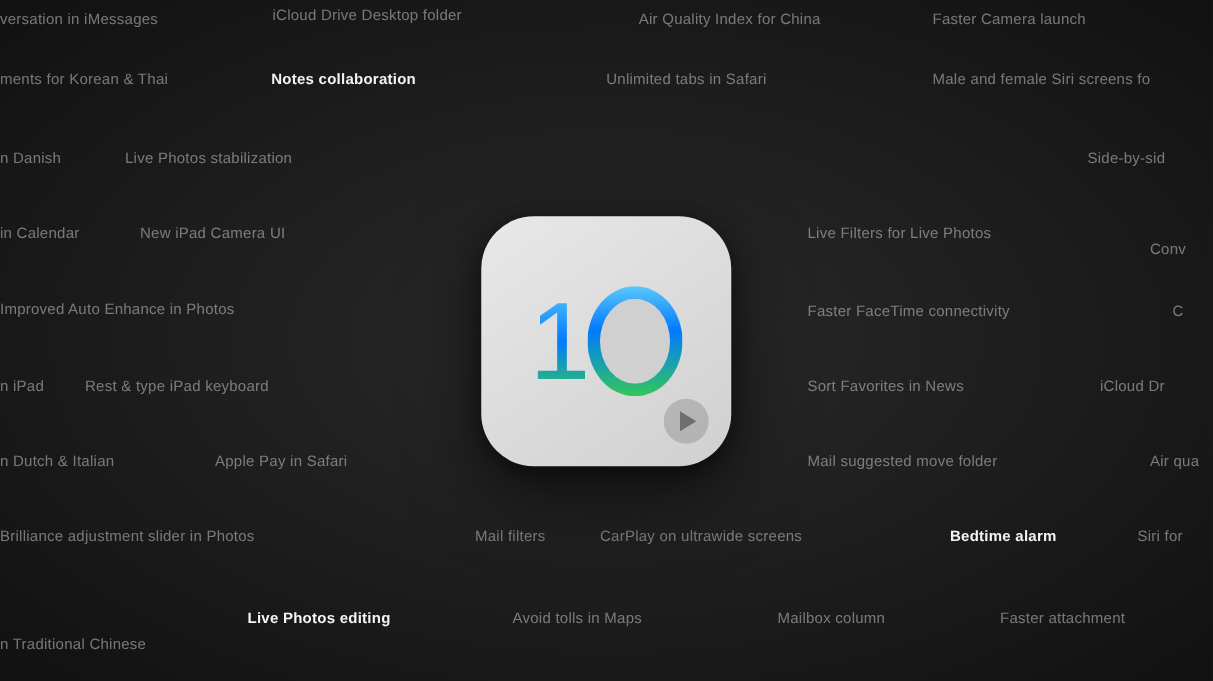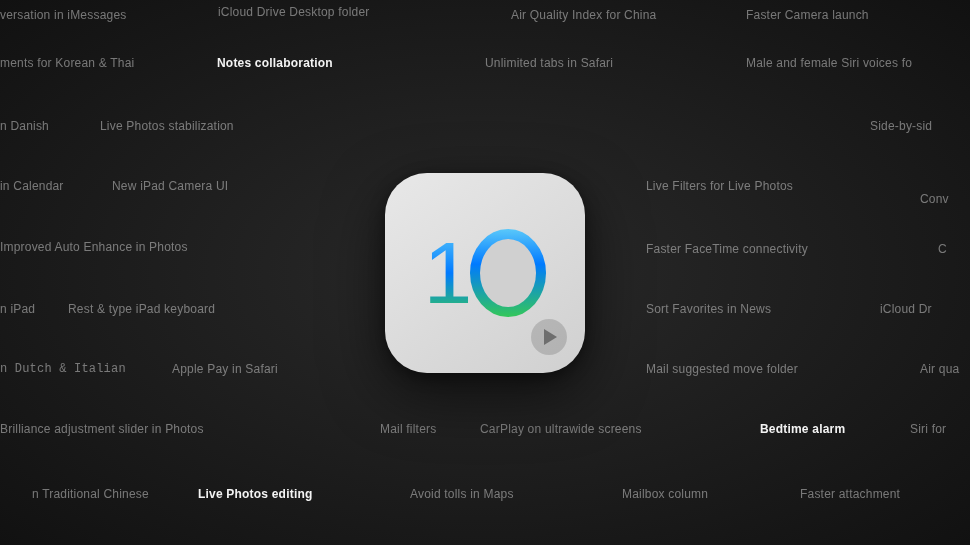--- a/index.html
+++ b/index.html
@@ -118,45 +118,45 @@
 <div class="background"></div>
 
 <div class="features-container" id="features-container">
     <span class="feature-text" style="left: 0px; top: 8px;">versation in iMessages</span>
     <span class="feature-text" style="left: 218px; top: 5px;">iCloud Drive Desktop folder</span>
     <span class="feature-text" style="left: 485px; top: 8px; margin-left: 26px;">Air Quality Index for China</span>
     <span class="feature-text" style="left: 746px; top: 8px;">Faster Camera launch</span>
     <span class="feature-text" style="left: 0px; top: 56px;">ments for Korean &amp; Thai</span>
     <span class="feature-text bold" style="left: 217px; top: 56px;">Notes collaboration</span>
     <span class="feature-text" style="left: 485px; top: 56px;">Unlimited tabs in Safari</span>
-    <span class="feature-text" style="left: 746px; top: 56px;">Male and female Siri voices fo</span>
+    <span class="feature-text" style="left: 746px; top: 56px;">Male and female Siri screens fo</span>
     <span class="feature-text" style="left: 0px; top: 119px;">n Danish</span>
     <span class="feature-text" style="left: 100px; top: 119px;">Live Photos stabilization</span>
     <span class="feature-text" style="left: 870px; top: 119px;">Side-by-sid</span>
     <span class="feature-text" style="left: 0px; top: 179px;">in Calendar</span>
     <span class="feature-text" style="left: 112px; top: 179px;">New iPad Camera UI</span>
     <span class="feature-text" style="left: 646px; top: 179px;">Live Filters for Live Photos</span>
     <span class="feature-text" style="left: 920px; top: 192px;">Conv</span>
     <span class="feature-text" style="left: 0px; top: 240px;">Improved Auto Enhance in Photos</span>
     <span class="feature-text" style="left: 646px; top: 242px;">Faster FaceTime connectivity</span>
     <span class="feature-text" style="left: 938px; top: 242px;">C</span>
     <span class="feature-text" style="left: 0px; top: 302px;">n iPad</span>
     <span class="feature-text" style="left: 68px; top: 302px;">Rest &amp; type iPad keyboard</span>
     <span class="feature-text" style="left: 646px; top: 302px;">Sort Favorites in News</span>
     <span class="feature-text" style="left: 880px; top: 302px;">iCloud Dr</span>
-    <span class="feature-text" style="left: 0px; top: 362px; font-family: Liberation Mono, monospace;">n Dutch &amp; Italian</span>
+    <span class="feature-text" style="left: 0px; top: 362px;">n Dutch &amp; Italian</span>
     <span class="feature-text" style="left: 172px; top: 362px;">Apple Pay in Safari</span>
     <span class="feature-text" style="left: 646px; top: 362px;">Mail suggested move folder</span>
     <span class="feature-text" style="left: 920px; top: 362px;">Air qua</span>
     <span class="feature-text" style="left: 0px; top: 422px;">Brilliance adjustment slider in Photos</span>
     <span class="feature-text" style="left: 380px; top: 422px;">Mail filters</span>
     <span class="feature-text" style="left: 480px; top: 422px;">CarPlay on ultrawide screens</span>
     <span class="feature-text bold" style="left: 760px; top: 422px;">Bedtime alarm</span>
     <span class="feature-text" style="left: 910px; top: 422px;">Siri for</span>
-    <span class="feature-text" style="left: 0px; top: 487px; padding-left: 32px;">n Traditional Chinese</span>
+    <span class="feature-text" style="left: 0px; top: 508px;">n Traditional Chinese</span>
     <span class="feature-text bold" style="left: 198px; top: 487px;">Live Photos editing</span>
     <span class="feature-text" style="left: 410px; top: 487px;">Avoid tolls in Maps</span>
     <span class="feature-text" style="left: 622px; top: 487px;">Mailbox column</span>
     <span class="feature-text" style="left: 800px; top: 487px;">Faster attachment</span>
   </div>
 
 <div class="logo-container">
   <div class="logo-bg">
     <div class="logo-number">
       <span class="logo-one">1</span>

